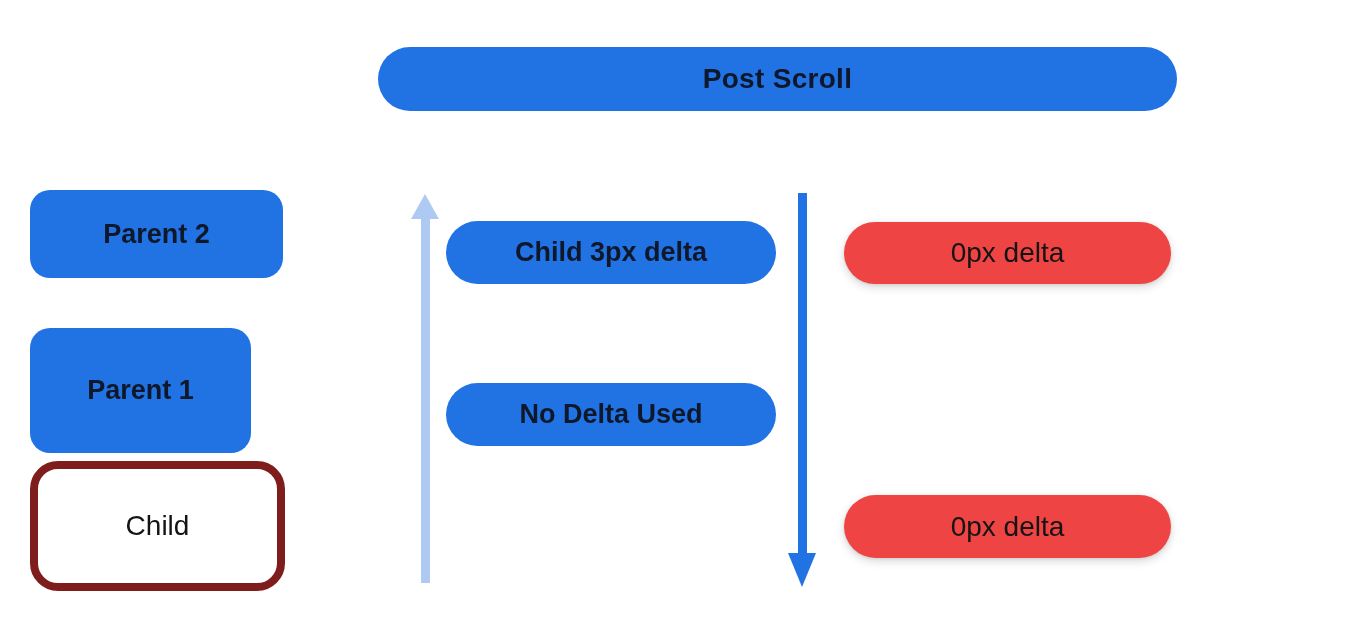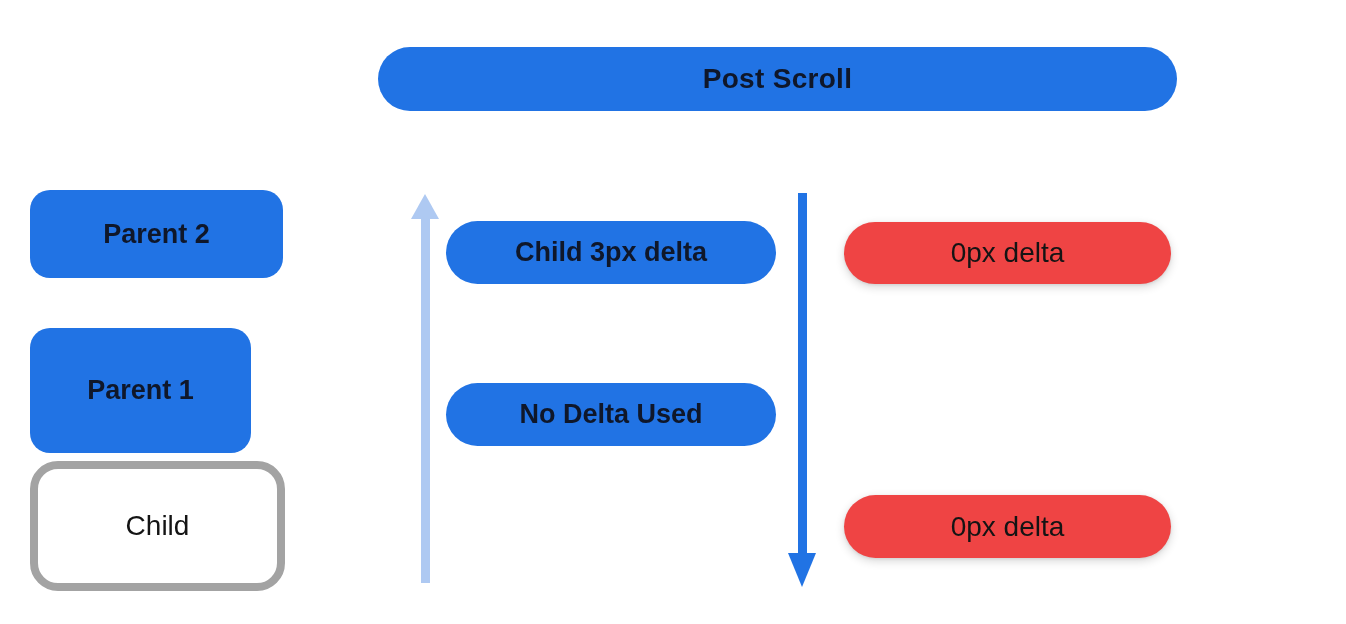--- a/index.html
+++ b/index.html
@@ -61,21 +61,21 @@
     width: 221px;
     height: 125px;
     font-size: 27px;
   }
   .child-box {
     left: 30px;
     top: 461px;
     width: 255px;
     height: 130px;
     background: #ffffff;
-    border: 8px solid #a3a3a3;
+    border: 8px solid #7f1d1d;
     border-radius: 28px;
     color: #141414;
     font-weight: 500;
     font-size: 28px;
   }
   .used-delta-pill {
     left: 446px;
     top: 221px;
     width: 330px;
     height: 63px;

